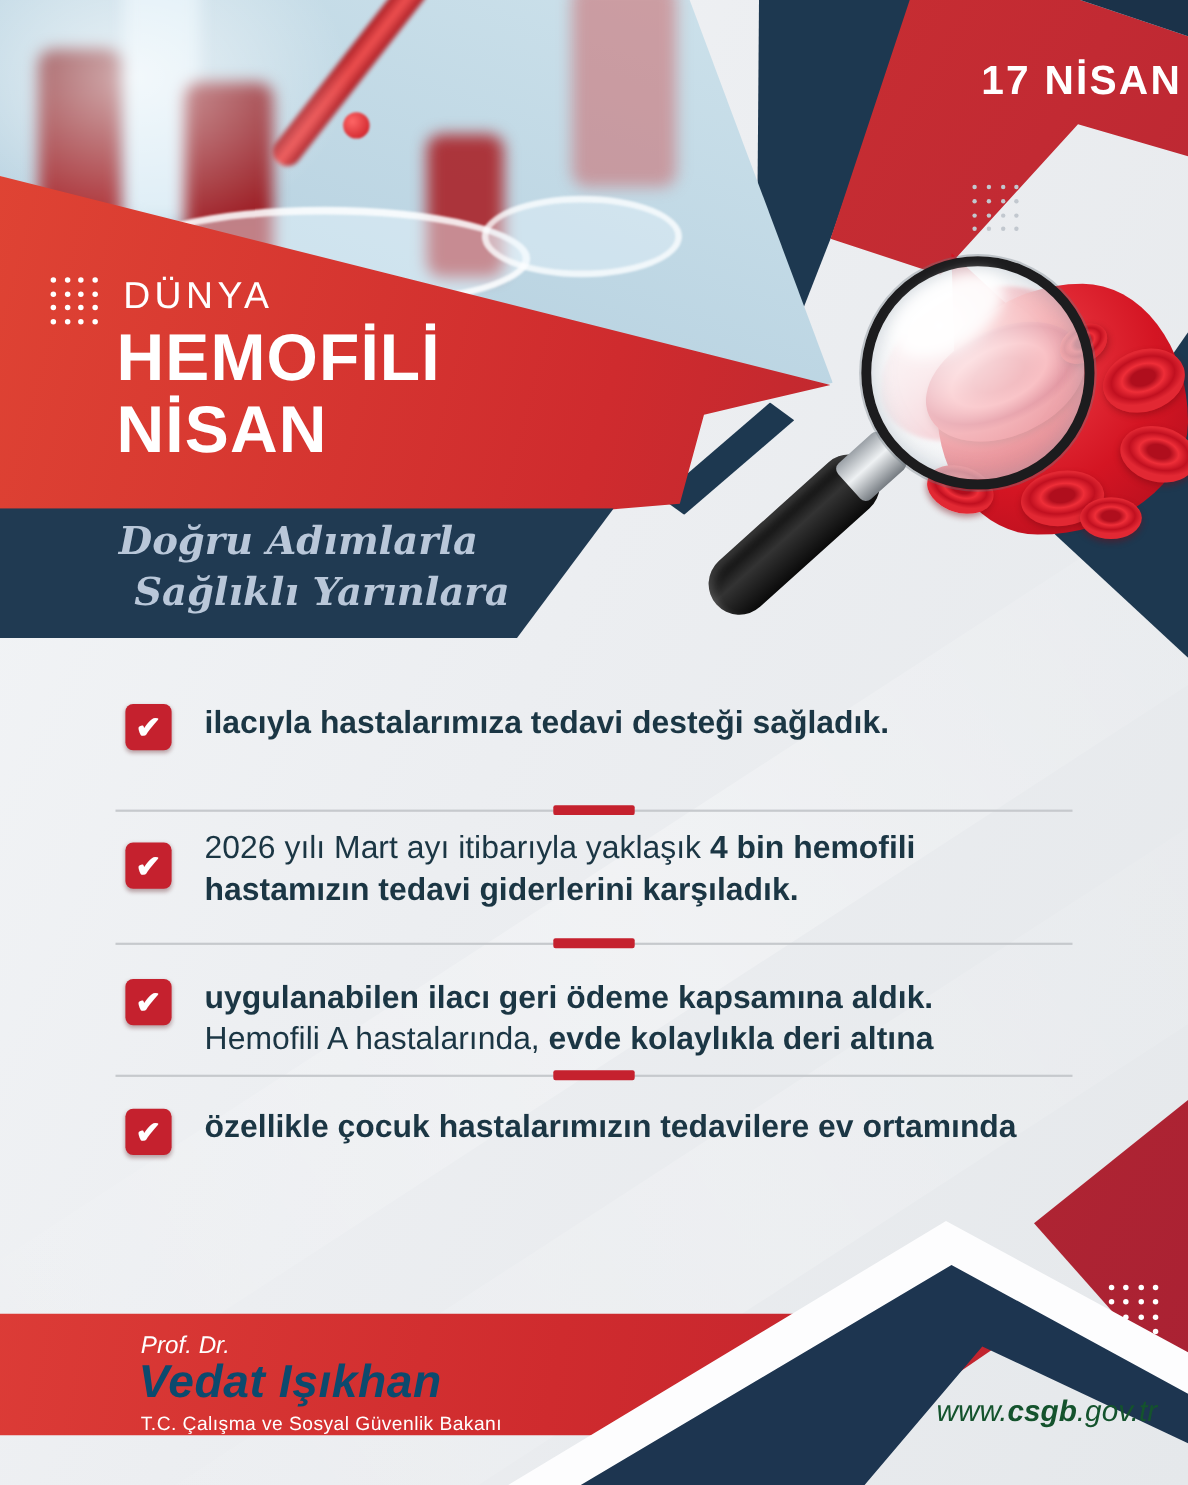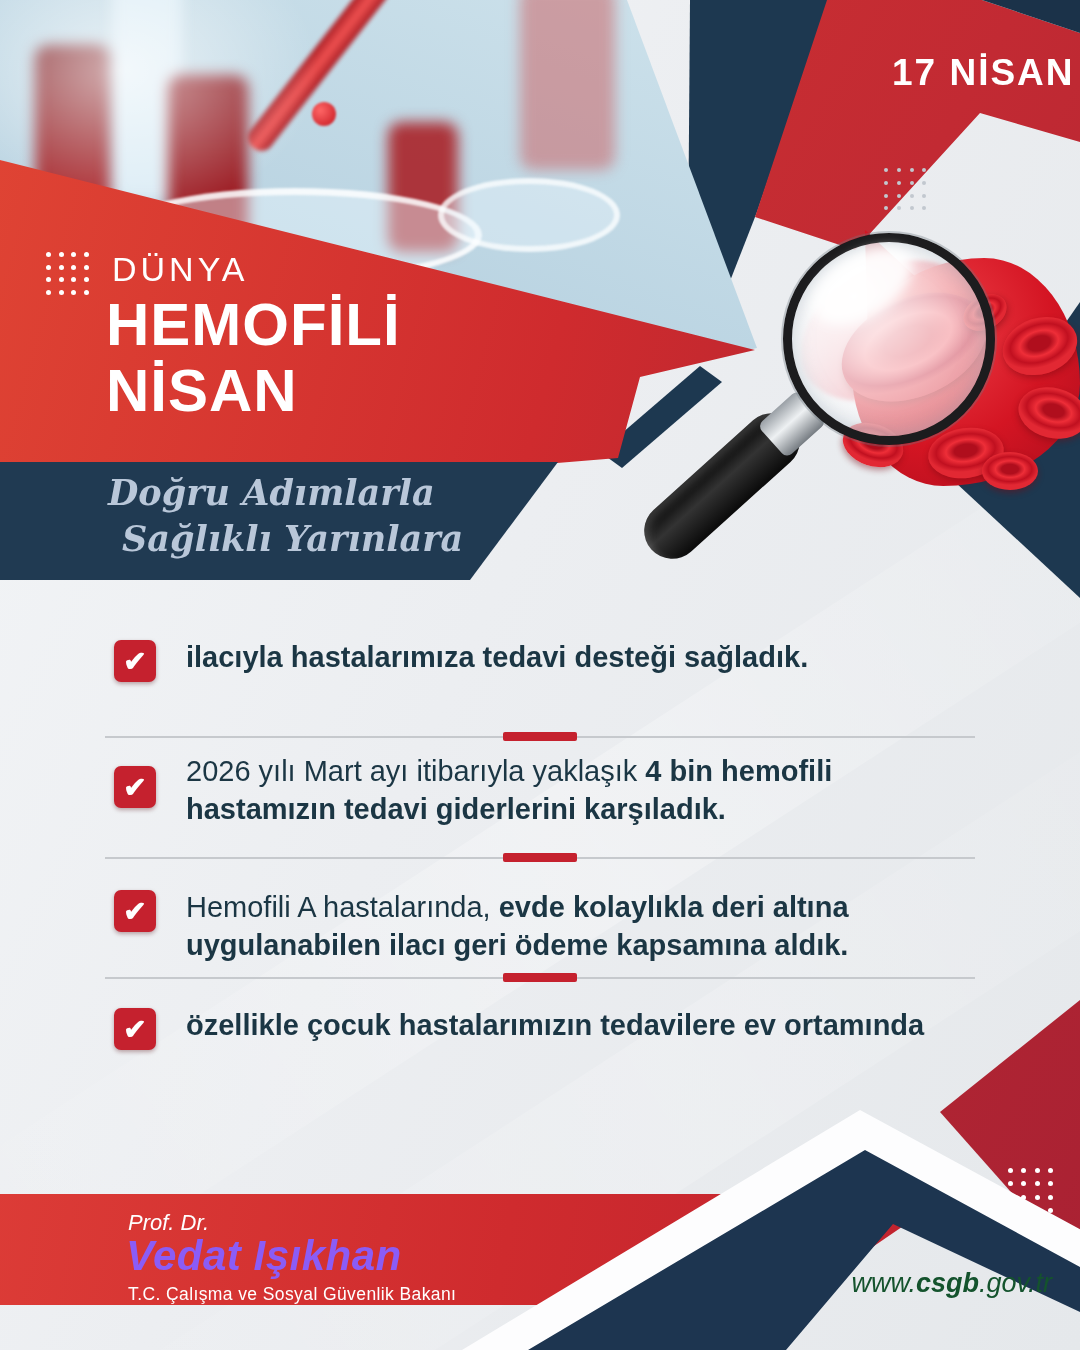--- a/index.html
+++ b/index.html
@@ -111,21 +111,21 @@
   
   .red-band{clip-path:polygon(0 1194px,950px 1194px,788px 1305px,0 1305px);
             background:linear-gradient(100deg,#e1423a 0%,#cf2b2e 55%,#bb202f 100%);}
   .red-corner-br{clip-path:polygon(940px 1112px,1080px 1000px,1080px 1270px);
                  background:linear-gradient(115deg,#cd3431,#a92133);}
   .white-chevron{clip-path:polygon(860px 1110px,1085px 1232px,1085px 1274px,866px 1156px,534px 1350px,462px 1350px);
                  background:#fdfdfe;}
   .navy-chevron{clip-path:polygon(865px 1150px,1080px 1267px,1080px 1312px,893px 1224px,786px 1350px,528px 1350px);
                 background:#1d3550;}
   .sig-title{left:128px;top:1210px;color:#fff;font-size:22px;font-style:italic;font-weight:500;}
-  .sig-name{left:126px;top:1232px;color:#8b5cf6;font-size:42px;font-weight:800;font-style:italic;letter-spacing:.5px;}
+  .sig-name{left:126px;top:1232px;color:#0c4a6e;font-size:42px;font-weight:800;font-style:italic;letter-spacing:.5px;}
   .sig-role{left:128px;top:1284px;color:#fff;font-size:17.5px;font-weight:500;letter-spacing:.4px;text-align:center;}
   .url{right:28px;top:1268px;color:#14532d;font-size:27px;font-style:italic;}
   .url .b{font-weight:800;}
 </style>
 </head>
 <body>
 
 <div class="streak s1"></div>
 <div class="streak s2"></div>
 
@@ -231,22 +231,22 @@
 </div>
 <div class="divider" style="top:853px;">
     <div class="line"></div>
     <div class="seg"></div>
   </div>
 
 <div class="checkbox" style="left:114px;top:890px;">
     <span>✔</span>
   </div>
 <div class="btext" style="top:888px;">
+  <div><span class="b">uygulanabilen ilacı geri ödeme kapsamına aldık.</span></div>
   <div><span class="n">Hemofili A hastalarında, </span><span class="b">evde kolaylıkla deri altına</span></div>
-  <div><span class="b">uygulanabilen ilacı geri ödeme kapsamına aldık.</span></div>
 </div>
 <div class="divider" style="top:973px;">
     <div class="line"></div>
     <div class="seg"></div>
   </div>
 
 <div class="checkbox" style="left:114px;top:1008px;">
     <span>✔</span>
   </div>
 <div class="btext" style="top:1006px;">

